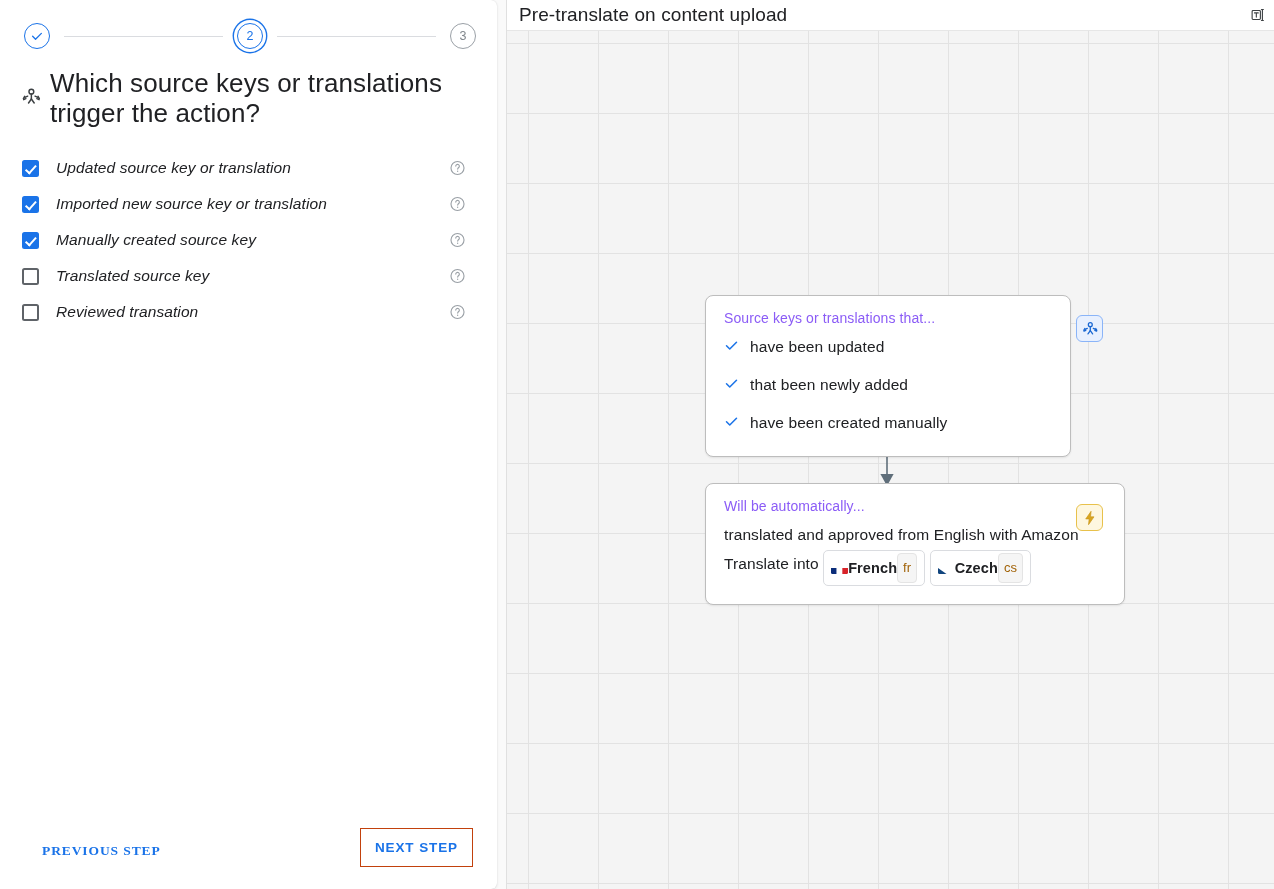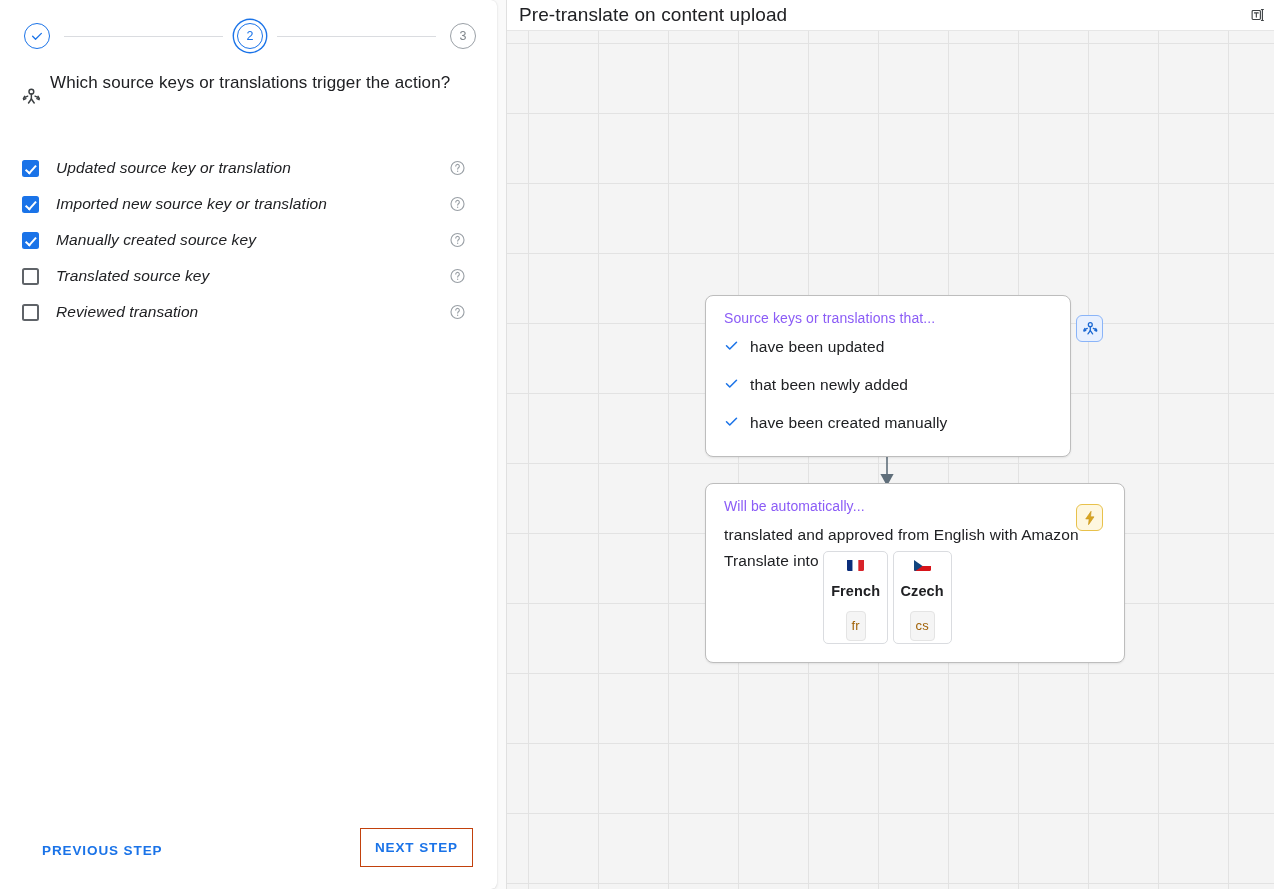--- a/index.html
+++ b/index.html
@@ -64,21 +64,21 @@
     left: 20px; top: 68px;
     width: 456px;
     display: flex; align-items: flex-start;
   }
   #heading-icon {
     width: 26px; flex: 0 0 26px;
     margin-top: 18px;
     color: #3c4043;
   }
   #heading-text {
-    font-size: 17px;
+    font-size: 26px;
     line-height: 30px;
     color: #202124;
     font-weight: 400;
     letter-spacing: 0.1px;
     padding-left: 4px;
   }
 
   
   #options-list {
     position: absolute;
@@ -137,21 +137,21 @@
     left: 26px; top: 14px;
     padding: 10px 16px;
     font-size: 13.5px;
     font-weight: bold;
     letter-spacing: 0.9px;
     color: #1a73e8;
     background: transparent;
     border: none;
     border-radius: 4px;
     cursor: pointer;
-    font-family: Liberation Sans, sans-serif;
+    font-family: Liberation Serif, serif;
   }
   #next-step {
     position: absolute;
     right: 24px; top: 9px;
     padding: 11px 14px;
     font-size: 13.5px;
     font-weight: bold;
     letter-spacing: 0.9px;
     color: #1a73e8;
     background: #fff;
@@ -239,28 +239,26 @@
     font-size: 15.5px;
     color: #202124;
     line-height: 26px;
     letter-spacing: 0.1px;
   }
 
   
   .lang-chip {
     display: inline-flex;
     align-items: center;
-    gap: 7px;
     border: 1px solid #dadce0;
     border-radius: 5px;
     padding: 2px 7px 2px 7px;
     background: #fff;
     vertical-align: -5px;
     margin: 2px 0;
-    flex-direction: column;
   }
   .lang-name {
     font-size: 14.5px;
     font-weight: bold;
     color: #202124;
   }
   .lang-code {
     font-size: 13px;
     color: #a16207;
     background: #f5f5f5;

